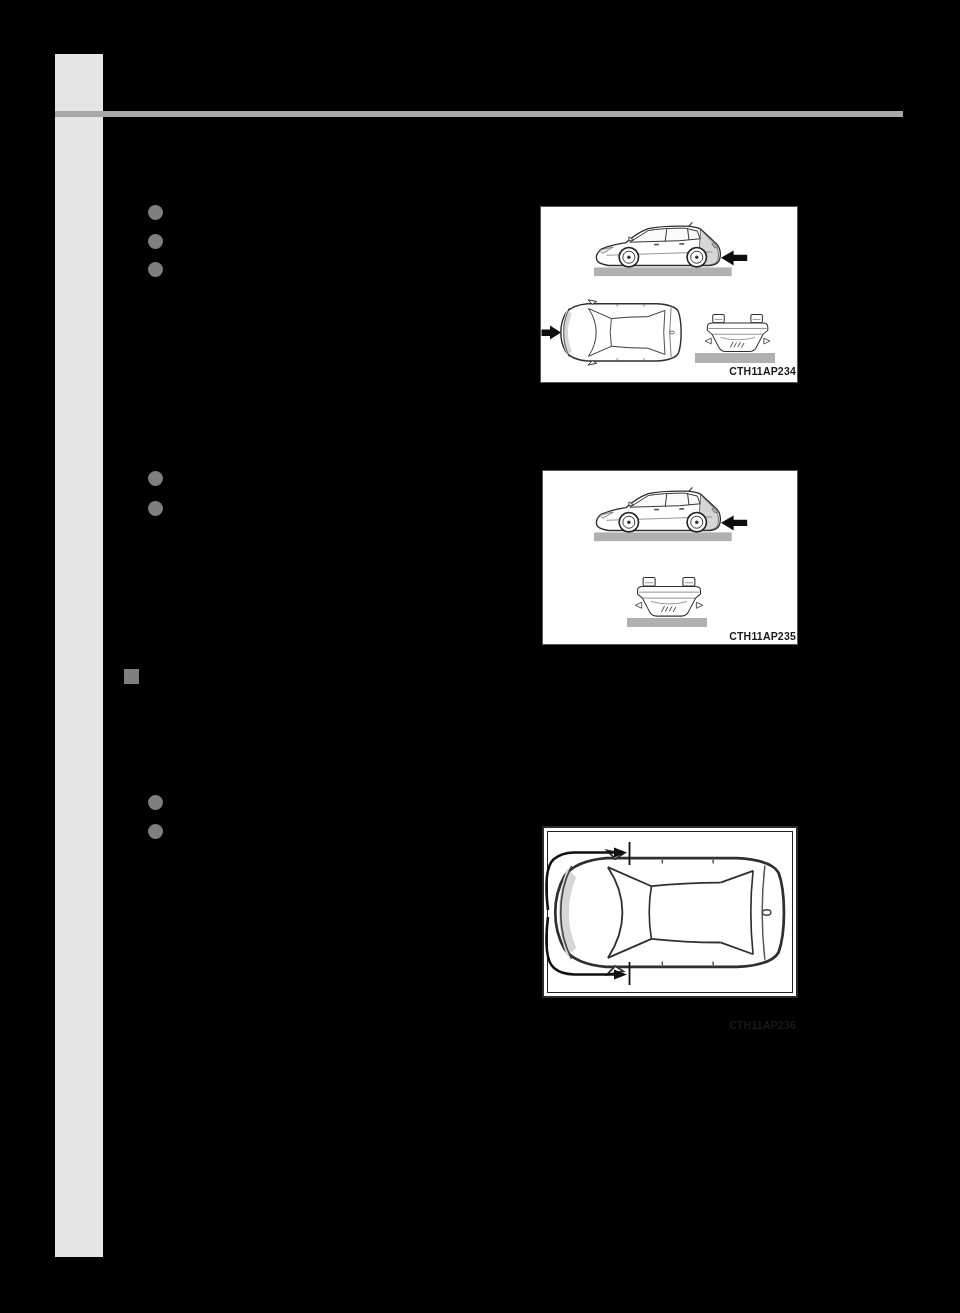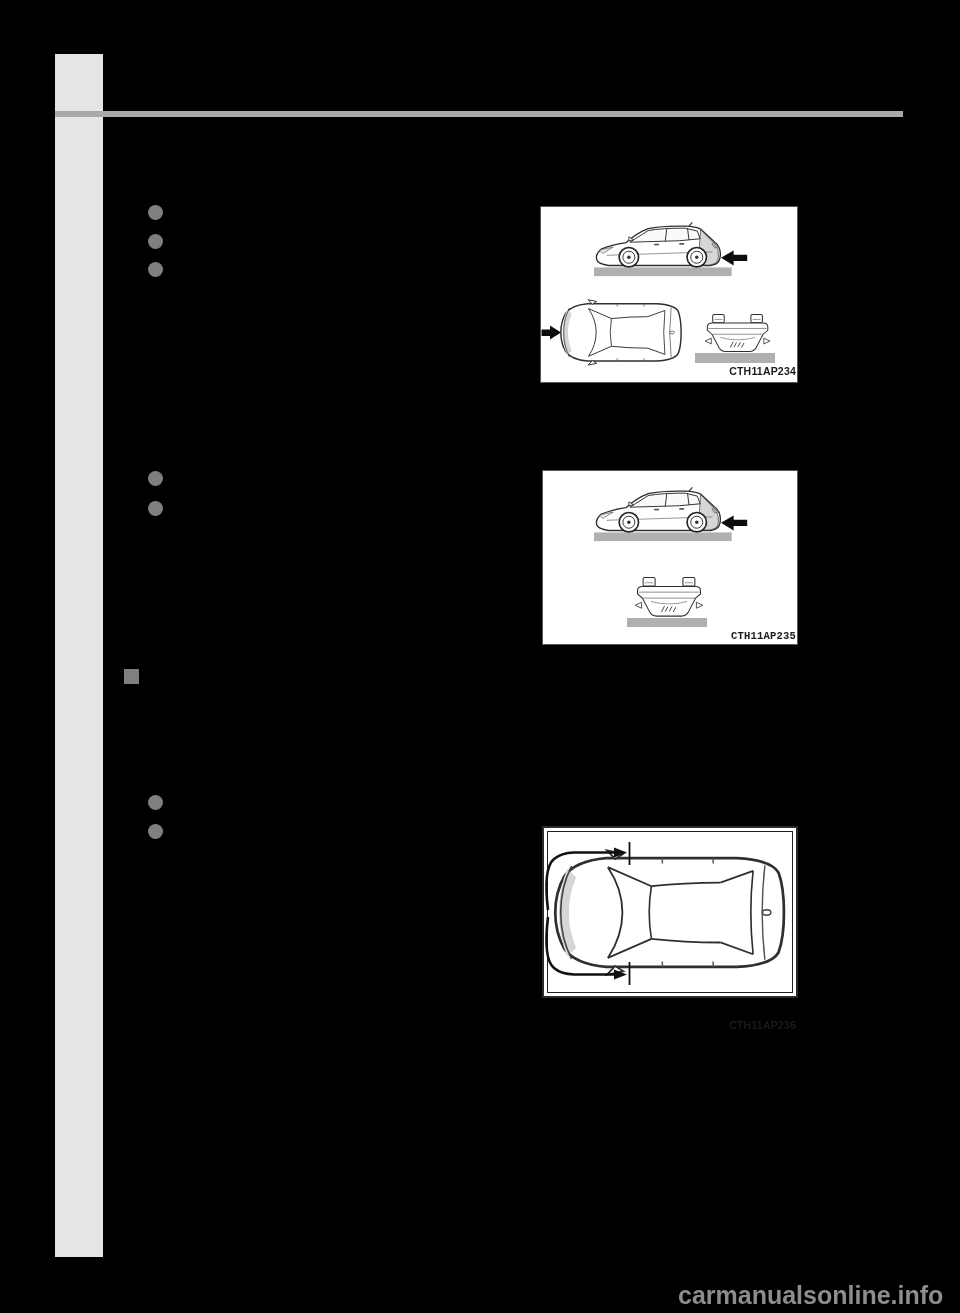--- a/index.html
+++ b/index.html
@@ -10,21 +10,21 @@
   #sidebar{position:absolute;left:55px;top:54px;width:48px;height:1203px;background:#e5e5e5;}
   #top-rule{position:absolute;left:55px;top:111px;width:848px;height:6px;background:#a8a8a8;}
   .bullet{position:absolute;width:15px;height:15px;border-radius:50%;background:#7f7f7f;}
   #section-marker{position:absolute;left:124px;top:669px;width:15px;height:15px;background:#7f7f7f;}
   #figures-svg{position:absolute;left:540px;top:206px;width:258px;height:792px;}
   .fig-label{
     position:absolute;left:713px;width:83px;text-align:right;
     color:#1a1a1a;font-size:10.5px;font-weight:700;letter-spacing:.2px;line-height:13px;
   }
   #fig-label-1{top:365px;}
-  #fig-label-2{top:630px;font-family:Liberation Mono, monospace;}
+  #fig-label-2{top:630px;}
   #fig-label-3{top:1019px;}
   #watermark{
     position:absolute;left:678px;top:1281px;color:#8d8d8d;
     font-size:25px;font-weight:700;letter-spacing:0;
   }
 </style>
 </head>
 <body>
 
 <div id="page">
@@ -125,15 +125,14 @@
       <path d="M8,711 Q3,753 14,762 Q21,768 34,768.5 L74,768.5" fill="none" stroke="#111" stroke-width="2.6"></path>
       <polygon points="74,763.5 87,768.5 74,773.5" fill="#111"></polygon>
       <path d="M89.5,756 L89.5,779" stroke="#111" stroke-width="1.8"></path>
     </g>
   </svg>
 
   <div class="fig-label" id="fig-label-1">CTH11AP234</div>
   <div class="fig-label" id="fig-label-2">CTH11AP235</div>
   <div class="fig-label" id="fig-label-3">CTH11AP236</div>
 
-  <div id="watermark">carmanualsonline.info</div>
 
 </div>
 
 </body></html>

